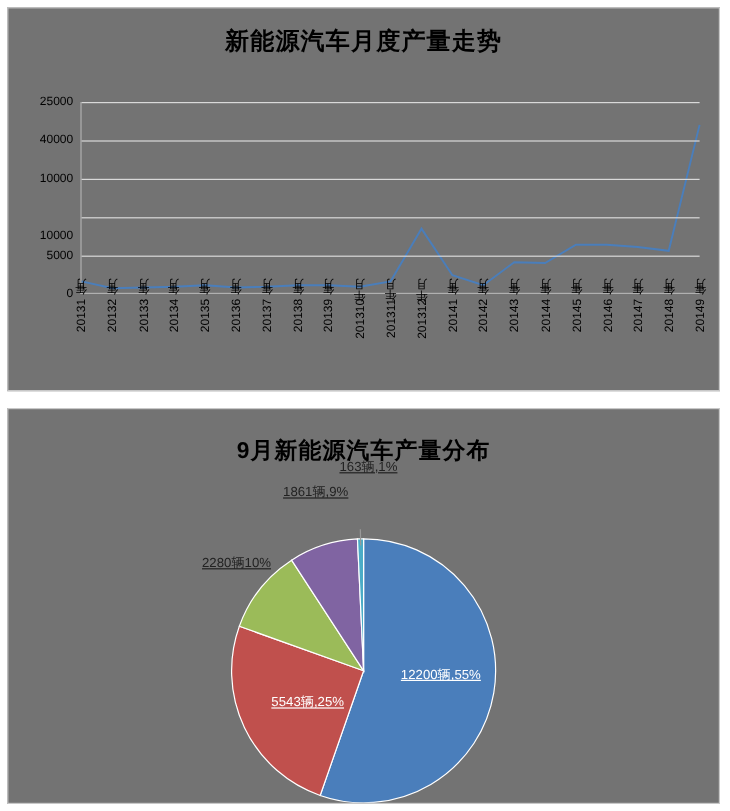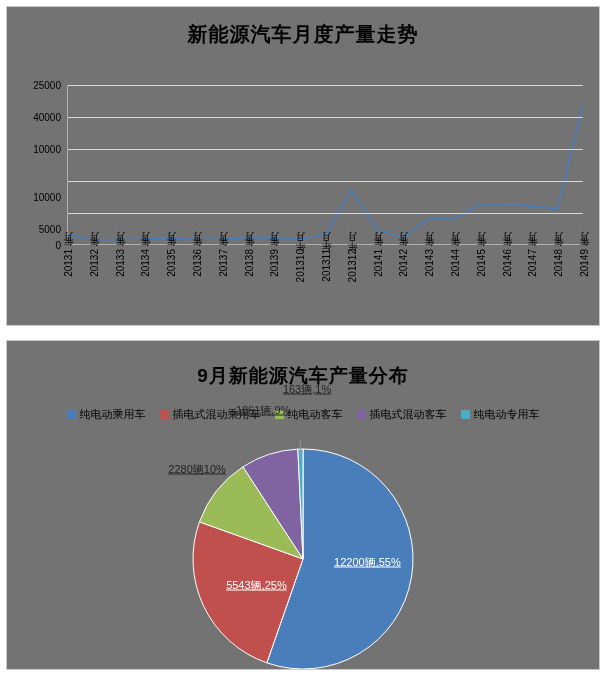--- a/index.html
+++ b/index.html
@@ -162,21 +162,21 @@
 </style>
 </head>
 <body>
 
 <div class="panel" id="line-panel">
   <div class="line-title">新能源汽车月度产量走势</div>
 
   <div class="plot-wrap">
     <div class="y-labels" id="y-labels">
         <span style="top: 160px;">0</span>
-        <span style="top: 144px;">5000</span>
+        <span style="top: 128px;">5000</span>
         <span style="top: 112px;">10000</span>
         <span style="top: 64px;">10000</span>
         <span style="top: 32px;">40000</span>
         <span style="top: 0px; margin-left: 14px;">25000</span>
       </div>
     <div class="plot-area" id="plot-area">
       <svg class="line-svg" id="line-svg" preserveAspectRatio="none" viewBox="0 0 516 160">
           <polyline points="0.0,150.4 25.8,156.2 51.6,155.5 77.4,154.9 103.2,153.6 129.0,155.5 154.8,154.9 180.6,153.6 206.4,153.6 232.2,154.9 258.0,150.4 283.8,106.2 309.6,145.3 335.4,153.6 361.2,134.4 387.0,135.0 412.8,119.7 438.6,119.7 464.4,121.6 490.2,124.8 516.0,19.2" fill="none" stroke="#4a7ebb" stroke-width="1.6" vector-effect="non-scaling-stroke"></polyline>
         </svg>
     <div class="gridline" style="top: 128px;"></div>
@@ -206,42 +206,20 @@
         <span style="left: 433.6px;">2014年6月</span>
         <span style="left: 459.4px;">2014年7月</span>
         <span style="left: 485.2px;">2014年8月</span>
         <span style="left: 511px;">2014年9月</span>
       </div>
   </div>
 </div>
 
 <div class="panel" id="pie-panel">
   <div class="pie-title">9月新能源汽车产量分布</div>
-  <div class="legend" id="pie-legend">
-      <div class="legend-item">
-        <span class="legend-swatch" style="background: rgb(74, 126, 187);"></span>
-        <span>纯电动乘用车</span>
-      </div>
-      <div class="legend-item">
-        <span class="legend-swatch" style="background: rgb(192, 80, 77);"></span>
-        <span>插电式混动乘用车</span>
-      </div>
-      <div class="legend-item">
-        <span class="legend-swatch" style="background: rgb(155, 187, 89);"></span>
-        <span>纯电动客车</span>
-      </div>
-      <div class="legend-item">
-        <span class="legend-swatch" style="background: rgb(128, 100, 162);"></span>
-        <span>插电式混动客车</span>
-      </div>
-      <div class="legend-item">
-        <span class="legend-swatch" style="background: rgb(75, 172, 198);"></span>
-        <span>纯电动专用车</span>
-      </div>
-    </div>
   <div class="pie-wrap">
     <svg class="pie-svg" id="pie-svg" width="320" height="228" viewBox="0 0 320 228">
         <path d="M 160 118 L 160.00 8.00 A 110 110 0 1 1 123.81 221.87 Z" fill="#4a7ebb" stroke="#ffffff" stroke-width="1"></path>
         <path d="M 160 118 L 123.81 221.87 A 110 110 0 0 1 56.45 80.88 Z" fill="#c0504d" stroke="#ffffff" stroke-width="1"></path>
         <path d="M 160 118 L 56.45 80.88 A 110 110 0 0 1 100.01 25.80 Z" fill="#9bbb59" stroke="#ffffff" stroke-width="1"></path>
         <path d="M 160 118 L 100.01 25.80 A 110 110 0 0 1 154.89 8.12 Z" fill="#8064a2" stroke="#ffffff" stroke-width="1"></path>
         <path d="M 160 118 L 154.89 8.12 A 110 110 0 0 1 160.00 8.00 Z" fill="#4bacc6" stroke="#ffffff" stroke-width="1"></path>
         <line x1="157.6" y1="13.5" x2="156.6" y2="-30.5" stroke="#999" stroke-width="1"></line>
       </svg>
     <div id="pie-labels">

